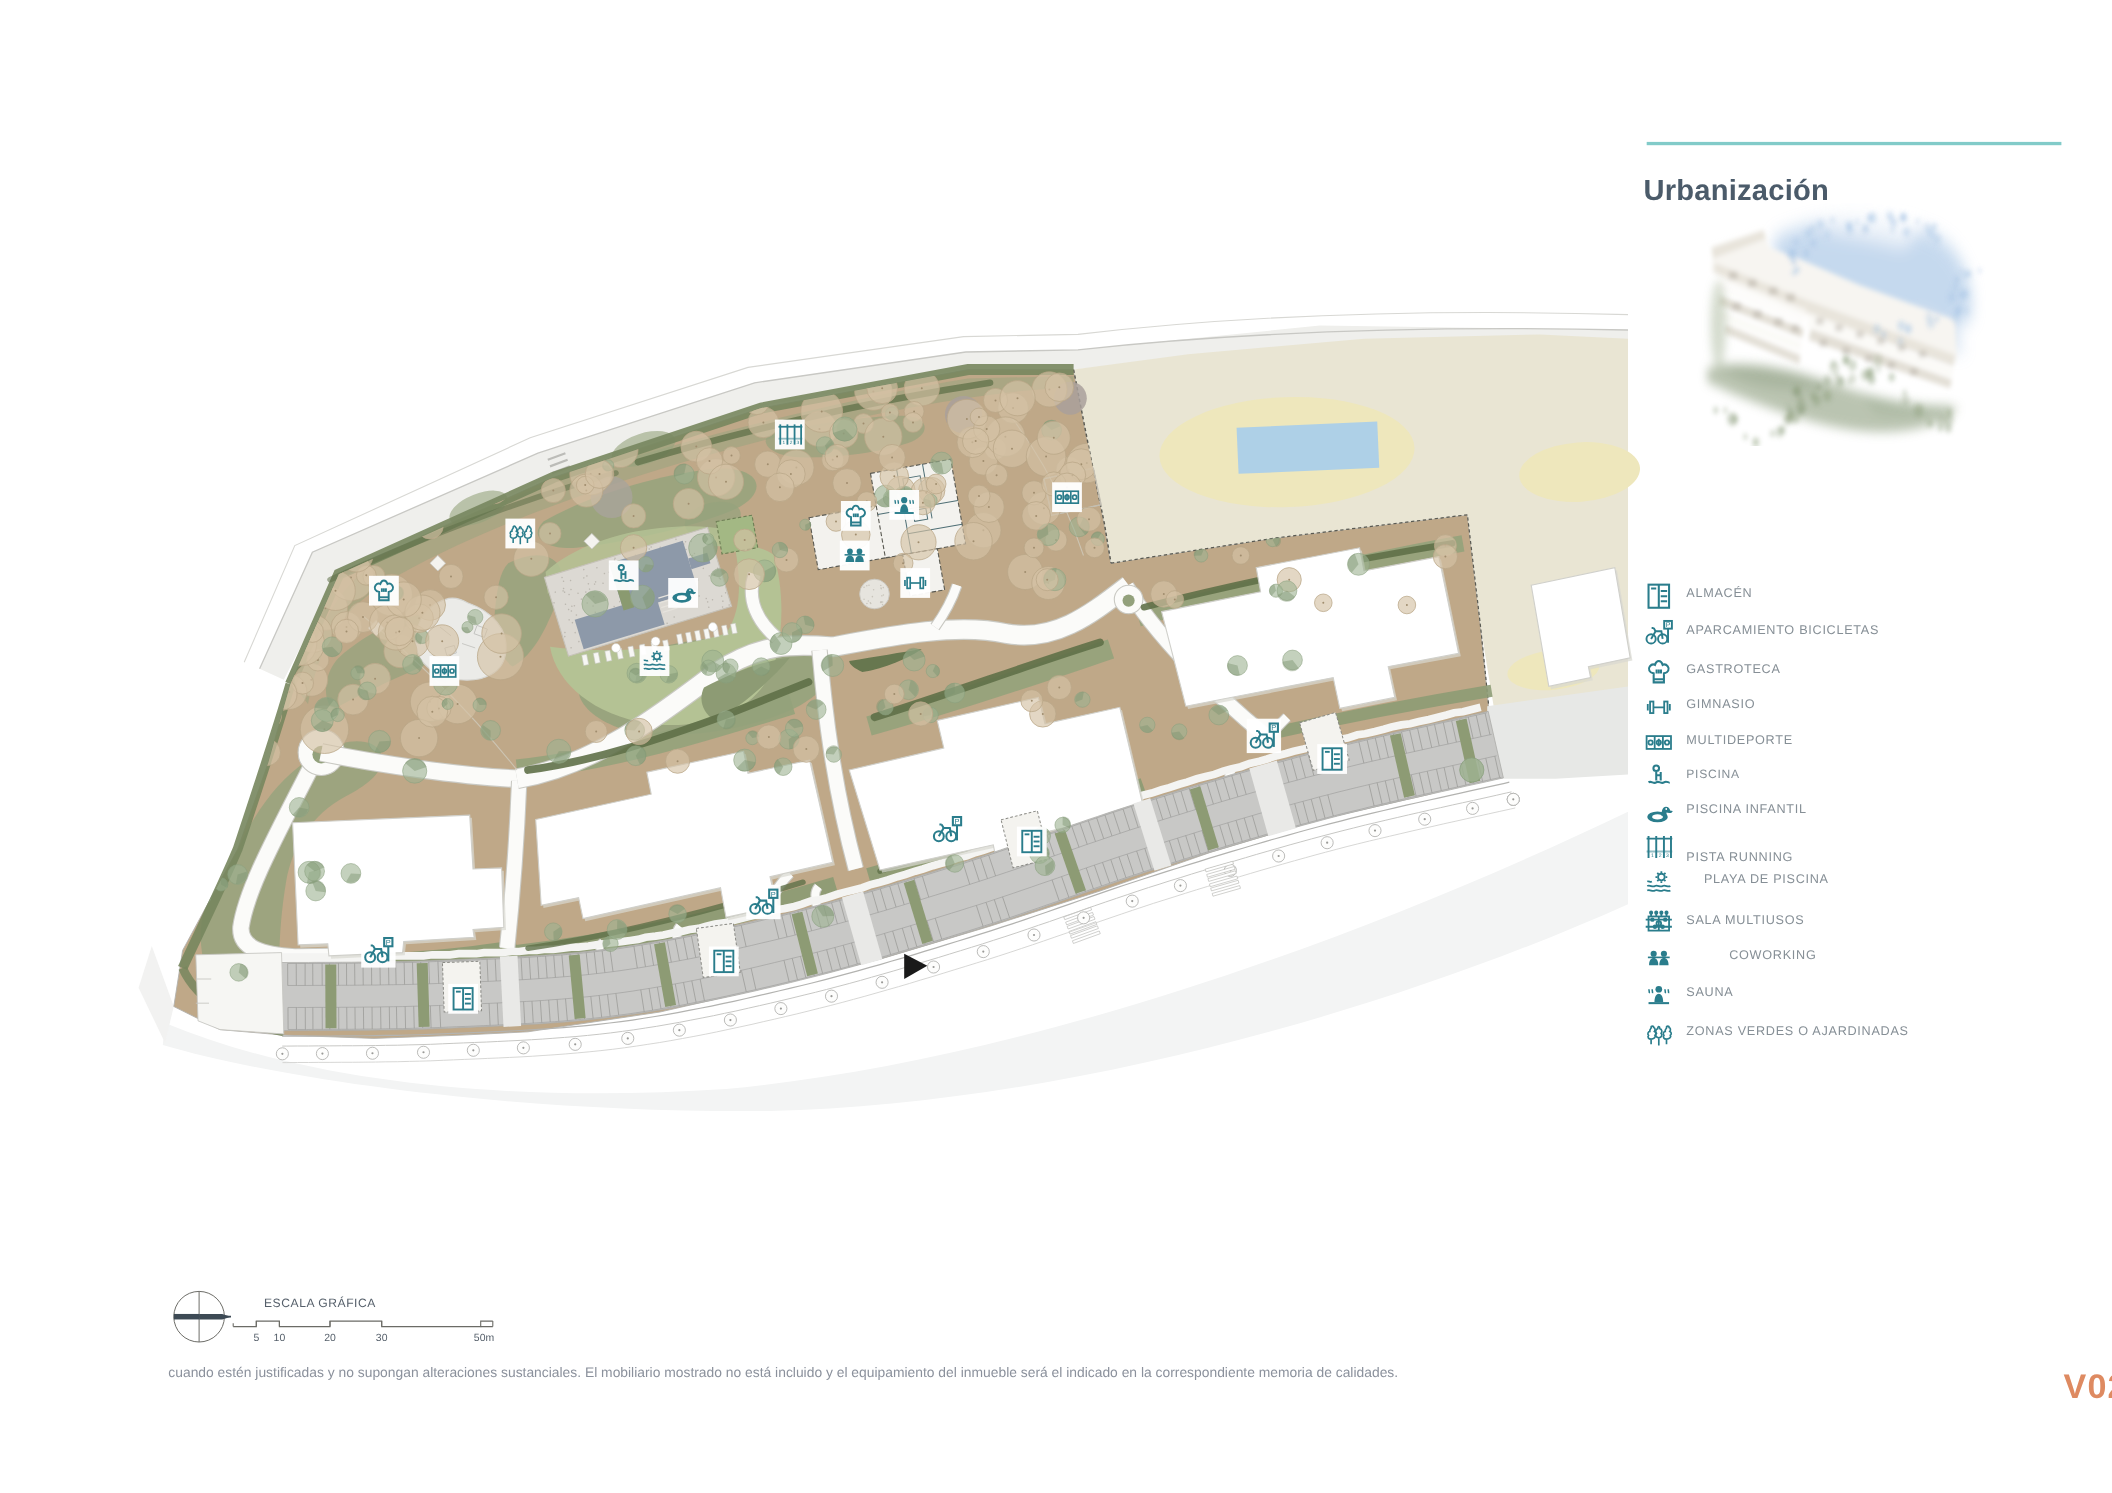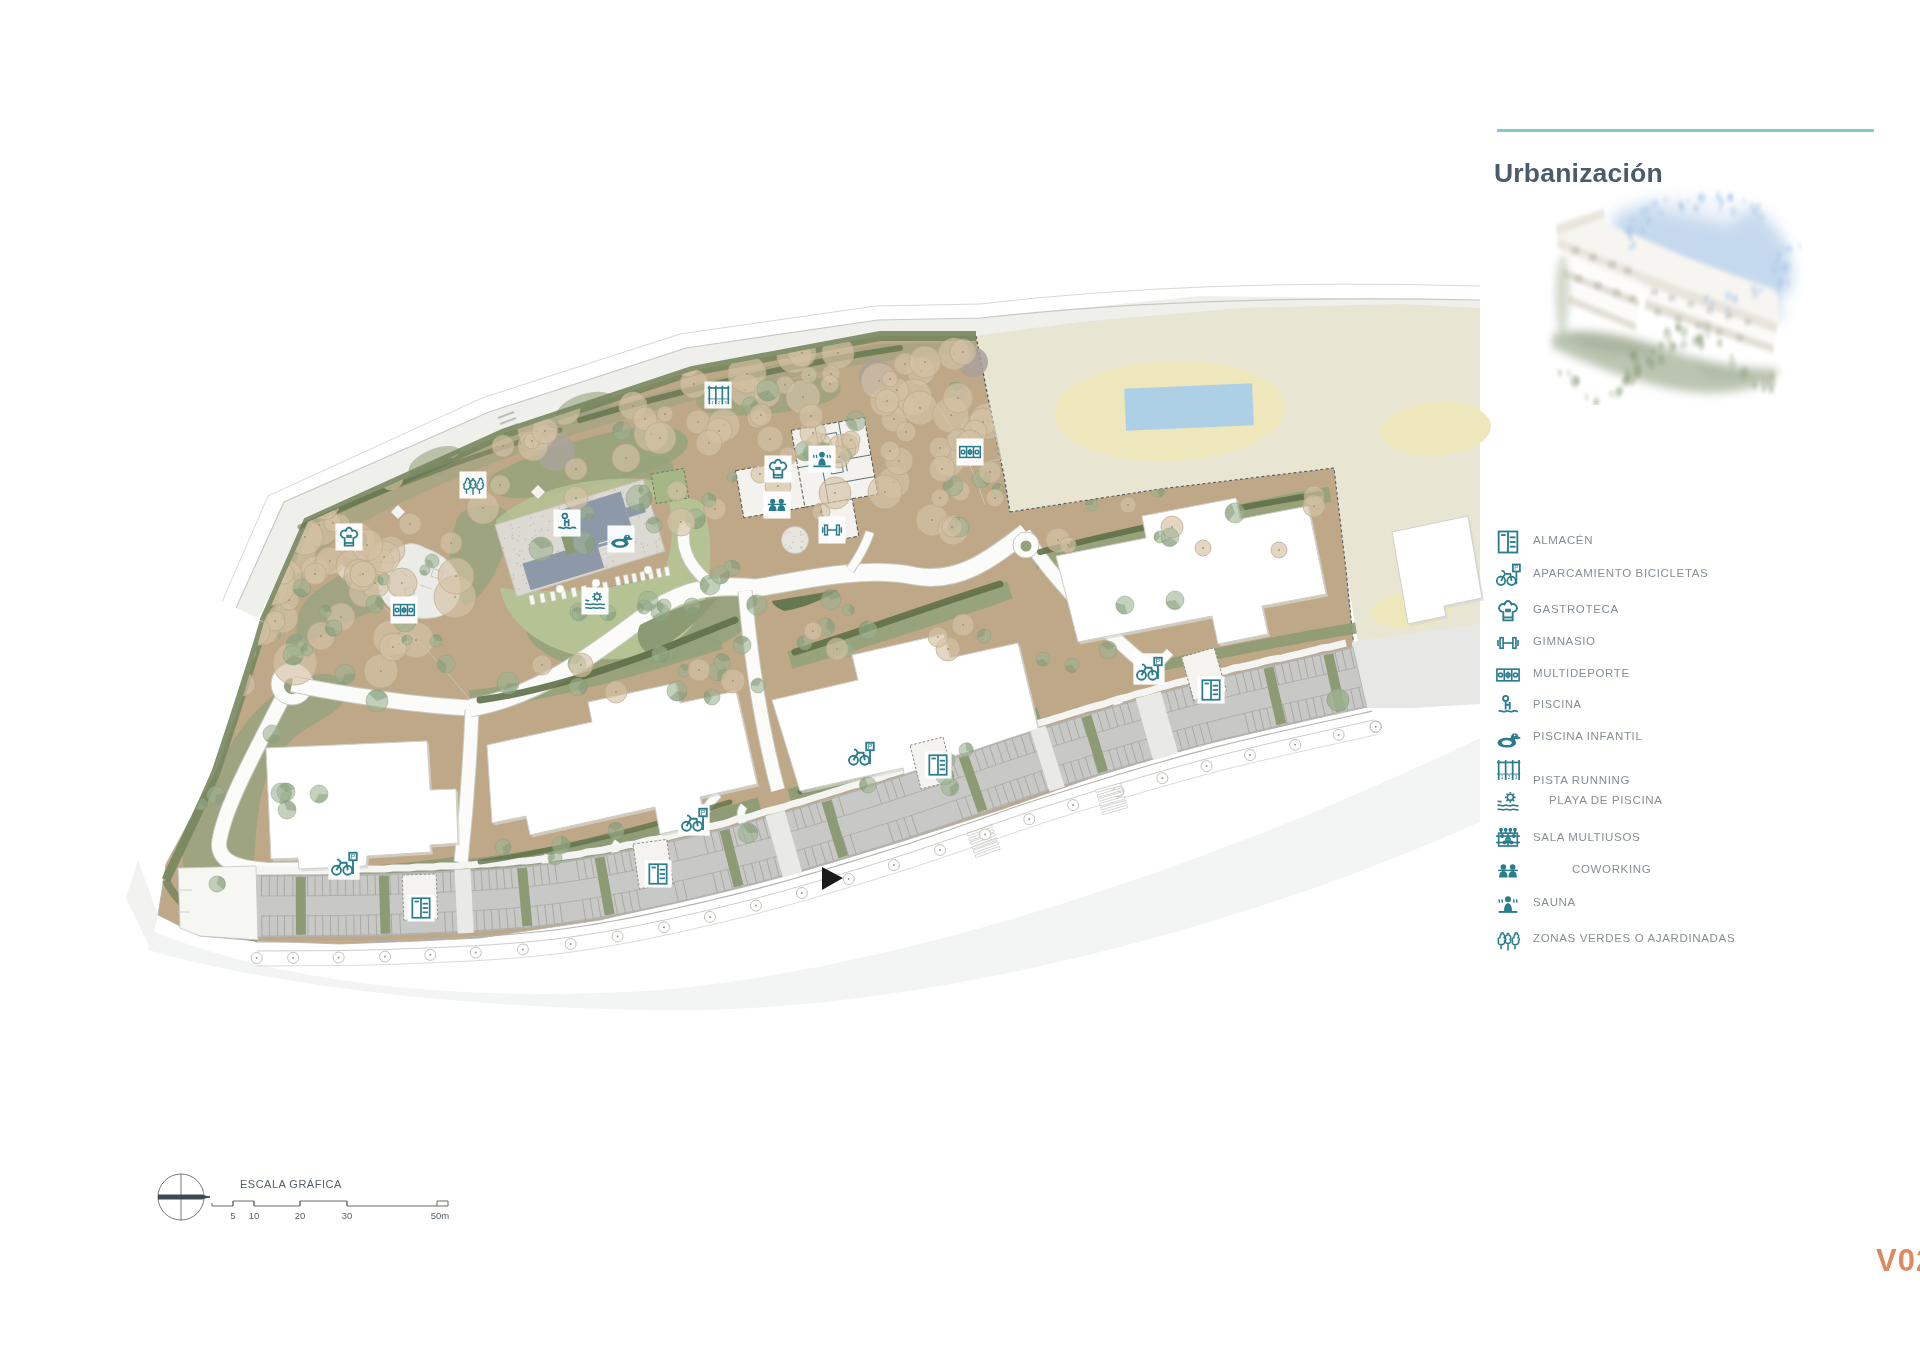--- a/index.html
+++ b/index.html
@@ -1776,13 +1776,14 @@
 <path d="M72,51 L72,48 M308,46 L308,51 M308,51 L297,51"></path>
 <path d="M93,51 L93,46 M114,51 L114,46 M160,51 L160,46 M207,51 L207,46"></path>
 </g>
 <text x="93" y="64" font-size="9.5" fill="#555f6a" text-anchor="middle">5</text>
 <text x="114" y="64" font-size="9.5" fill="#555f6a" text-anchor="middle">10</text>
 <text x="160" y="64" font-size="9.5" fill="#555f6a" text-anchor="middle">20</text>
 <text x="207" y="64" font-size="9.5" fill="#555f6a" text-anchor="middle">30</text>
 <text x="300" y="64" font-size="9.5" fill="#555f6a" text-anchor="middle">50m</text>
 </svg>
 <div class="abs" style="left:153px;top:1241px;width:1260px;font-size:12.6px;line-height:15.6px;color:#8b919c;">
+<div style="white-space:nowrap;">cuando estén justificadas y no supongan alteraciones sustanciales. El mobiliario mostrado no está incluido y el equipamiento del inmueble será el indicado en la correspondiente memoria de calidades.</div>
 </div>
 <div class="abs" style="left:1876px;top:1243px;font-size:31px;font-weight:bold;color:#de8a61;letter-spacing:1px;">V02</div>
 </body></html>

